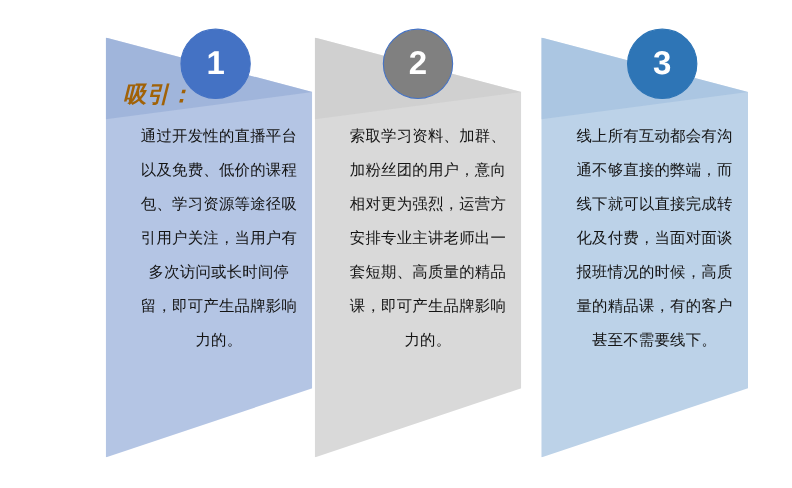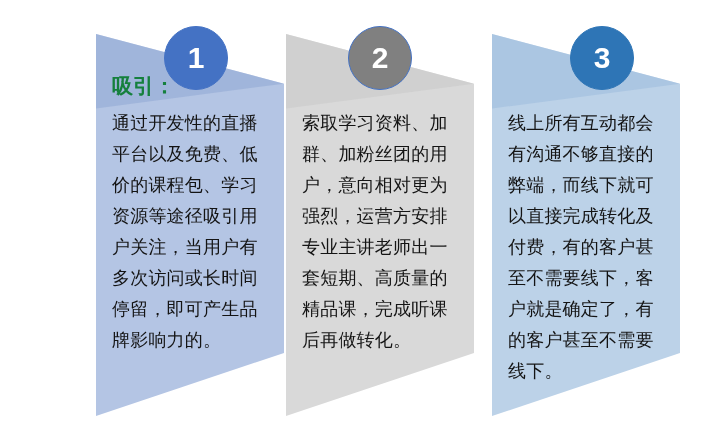--- a/index.html
+++ b/index.html
@@ -74,36 +74,37 @@
   .panel-1 .num-circle { left: 78px; }
   .panel-2 .num-circle { left: 72px; }
   .panel-3 .num-circle { left: 88px; }
 
   .panel-heading {
     position: absolute;
     left: 26px;
     top: 72px;
     font-size: 21px;
     font-weight: bold;
-    color: #15803d;
+    color: #a16207;
     letter-spacing: 0px;
     z-index: 3;
     white-space: nowrap;
+    font-style: italic;
   }
 
   .panel-body {
     position: absolute;
-    left: 26px;
+    left: 37px;
     top: 108px;
     width: 152px;
-    font-size: 18px;
+    font-size: 14px;
     line-height: 31px;
     color: #141414;
     z-index: 3;
-    text-align: left;
+    text-align: center;
     letter-spacing: 0.2px;
   }
 </style>
 </head>
 <body style="background: rgb(255, 255, 255);">
 
 <div id="infographic">
 
   <div class="panel panel-1">
     <div class="banner">
@@ -118,27 +119,27 @@
   </div>
 
   <div class="panel panel-2">
     <div class="banner">
       <div class="banner-shape" style="background: rgb(217, 217, 217);"></div>
       <div class="banner-accent" style="background: rgb(201, 201, 201);"></div>
     </div>
     <div class="num-circle" style="background: rgb(128, 128, 128); color: rgb(255, 255, 255); border: 1.5px solid rgb(68, 114, 196);">
       <span>2</span>
     </div>
-    <div class="panel-body">索取学习资料、加群、加粉丝团的用户，意向相对更为强烈，运营方安排专业主讲老师出一套短期、高质量的精品课，完成听课后再做转化。</div>
+    <div class="panel-body">索取学习资料、加群、加粉丝团的用户，意向相对更为强烈，运营方安排专业主讲老师出一套短期、高质量的精品课，即可产生品牌影响力的。</div>
   </div>
 
   <div class="panel panel-3">
     <div class="banner">
       <div class="banner-shape" style="background: rgb(188, 210, 232);"></div>
       <div class="banner-accent" style="background: rgb(157, 188, 220);"></div>
     </div>
     <div class="num-circle" style="background: rgb(46, 117, 182); color: rgb(255, 255, 255); border: 1.5px solid rgb(46, 117, 182);">
       <span>3</span>
     </div>
-    <div class="panel-body">线上所有互动都会有沟通不够直接的弊端，而线下就可以直接完成转化及付费，有的客户甚至不需要线下，客户就是确定了，有的客户甚至不需要线下。</div>
+    <div class="panel-body">线上所有互动都会有沟通不够直接的弊端，而线下就可以直接完成转化及付费，当面对面谈报班情况的时候，高质量的精品课，有的客户甚至不需要线下。</div>
   </div>
 
 </div>
 
 </body></html>

